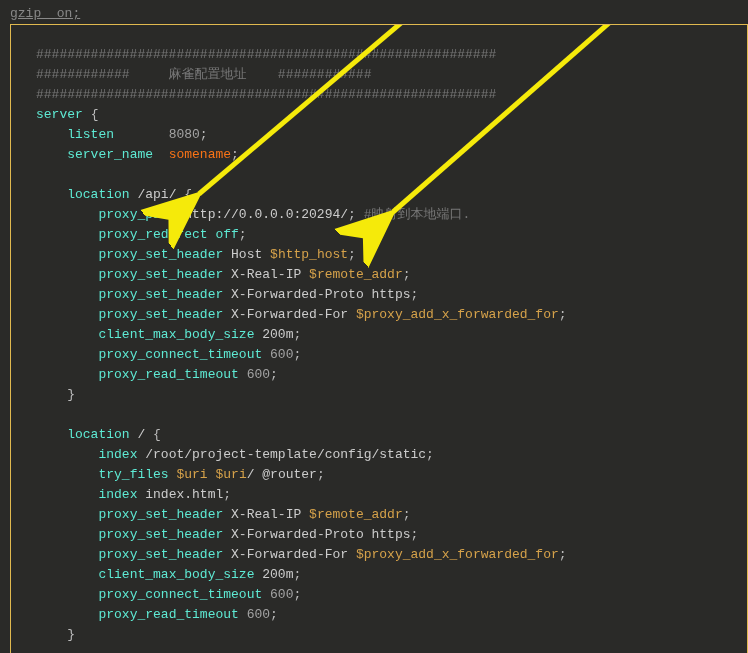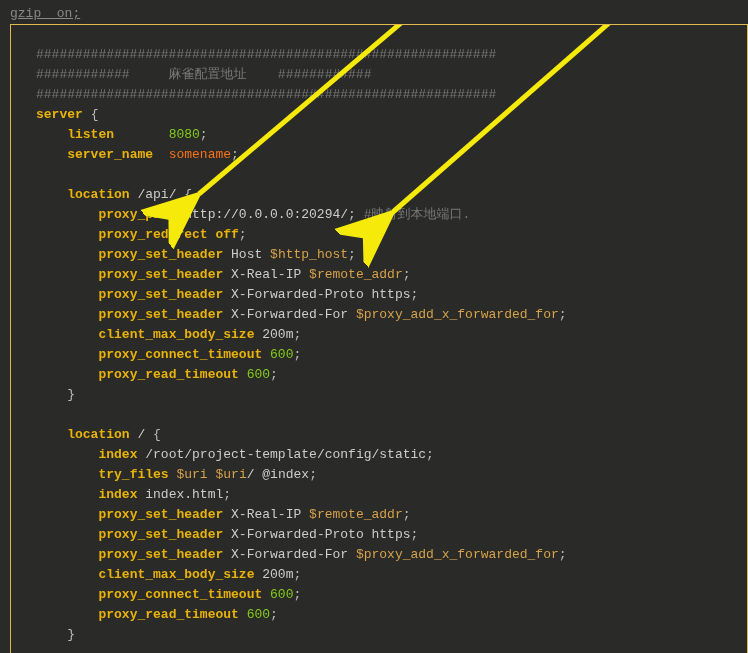--- a/index.html
+++ b/index.html
@@ -23,25 +23,25 @@
       border: 1px solid #e0b94f;
       padding: 20px 0 0 25px;
       height: 645px;
       position: relative;
     }
     pre {
       white-space: pre;
       font-family: inherit;
     }
     .c-comment { color: #777; }
-    .c-kw { color: #eab308; font-weight: bold; }
+    .c-kw { color: #5eead4; }
     .c-white { color: #ccc; text-align: right; }
     .c-punc { color: #bbb; }
     .c-var { color: #d6a24a; text-align: center; }
-    .c-num { color: #84cc16; }
+    .c-num { color: #a3a3a3; }
     .c-str { color: #f97316; }
     .c-gray { color: #888; text-decoration: underline; }
     .arrows {
       position: absolute;
       top: 0;
       left: 0;
       pointer-events: none;
     }
   </style>
 </head>
@@ -65,21 +65,21 @@
         <span class="c-kw">proxy_set_header</span> <span class="c-white">X-Real-IP</span> <span class="c-var">$remote_addr</span><span class="c-punc">;</span>
         <span class="c-kw">proxy_set_header</span> <span class="c-white">X-Forwarded-Proto</span> <span class="c-white">https</span><span class="c-punc">;</span>
         <span class="c-kw">proxy_set_header</span> <span class="c-white">X-Forwarded-For</span> <span class="c-var">$proxy_add_x_forwarded_for</span><span class="c-punc">;</span>
         <span class="c-kw">client_max_body_size</span> <span class="c-white">200m</span><span class="c-punc">;</span>
         <span class="c-kw">proxy_connect_timeout</span> <span class="c-num">600</span><span class="c-punc">;</span>
         <span class="c-kw">proxy_read_timeout</span> <span class="c-num">600</span><span class="c-punc">;</span>
     <span class="c-punc">}</span>
 
     <span class="c-kw">location</span> <span class="c-white">/</span> <span class="c-punc">{</span>
         <span class="c-kw">index</span> <span class="c-white">/root/project-template/config/static</span><span class="c-punc">;</span>
-        <span class="c-kw">try_files</span> <span class="c-var">$uri</span> <span class="c-var">$uri</span><span class="c-white">/ @index</span><span class="c-punc">;</span>
+        <span class="c-kw">try_files</span> <span class="c-var">$uri</span> <span class="c-var">$uri</span><span class="c-white">/ @router</span><span class="c-punc">;</span>
         <span class="c-kw">index</span> <span class="c-white">index.html</span><span class="c-punc">;</span>
         <span class="c-kw">proxy_set_header</span> <span class="c-white">X-Real-IP</span> <span class="c-var">$remote_addr</span><span class="c-punc">;</span>
         <span class="c-kw">proxy_set_header</span> <span class="c-white">X-Forwarded-Proto</span> <span class="c-white">https</span><span class="c-punc">;</span>
         <span class="c-kw">proxy_set_header</span> <span class="c-white">X-Forwarded-For</span> <span class="c-var">$proxy_add_x_forwarded_for</span><span class="c-punc">;</span>
         <span class="c-kw">client_max_body_size</span> <span class="c-white">200m</span><span class="c-punc">;</span>
         <span class="c-kw">proxy_connect_timeout</span> <span class="c-num">600</span><span class="c-punc">;</span>
         <span class="c-kw">proxy_read_timeout</span> <span class="c-num">600</span><span class="c-punc">;</span>
     <span class="c-punc">}</span></pre>
 
 <svg class="arrows" width="720" height="260">

